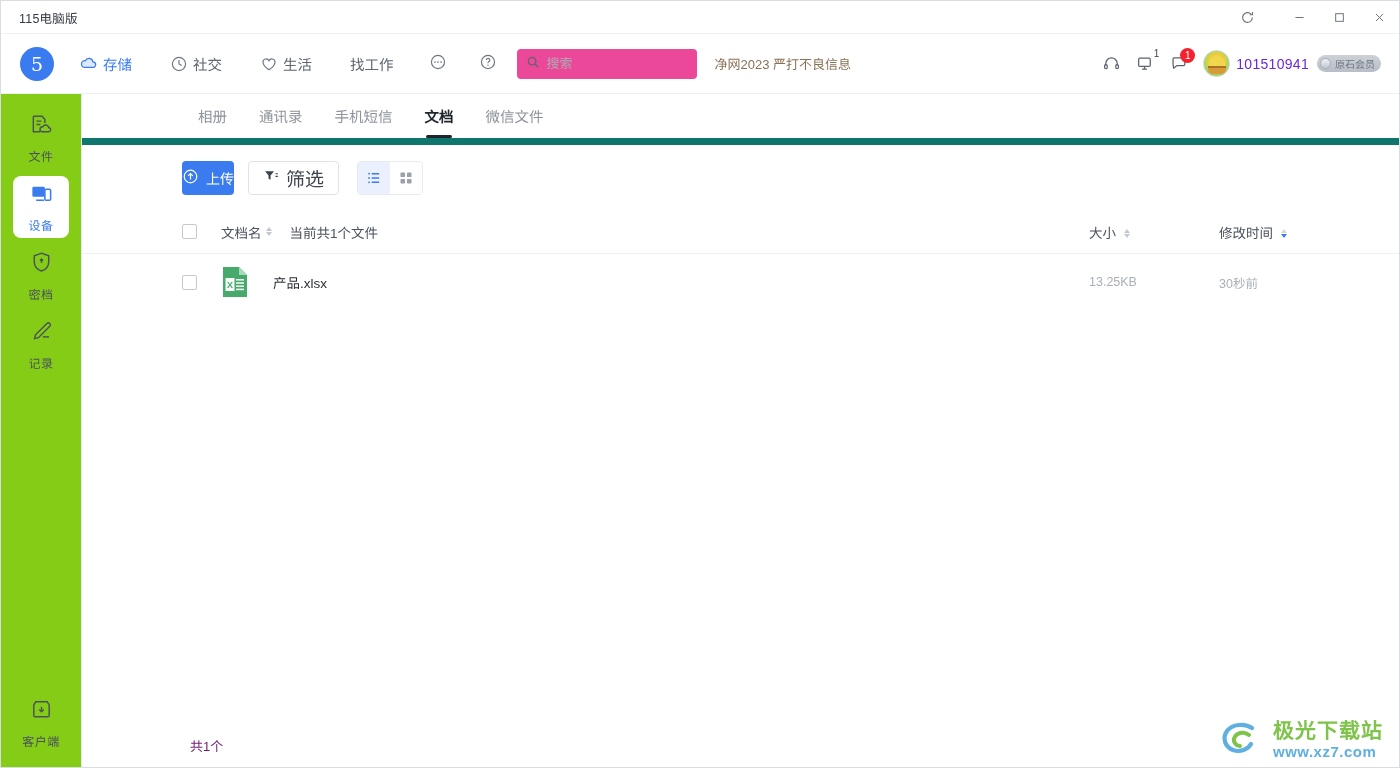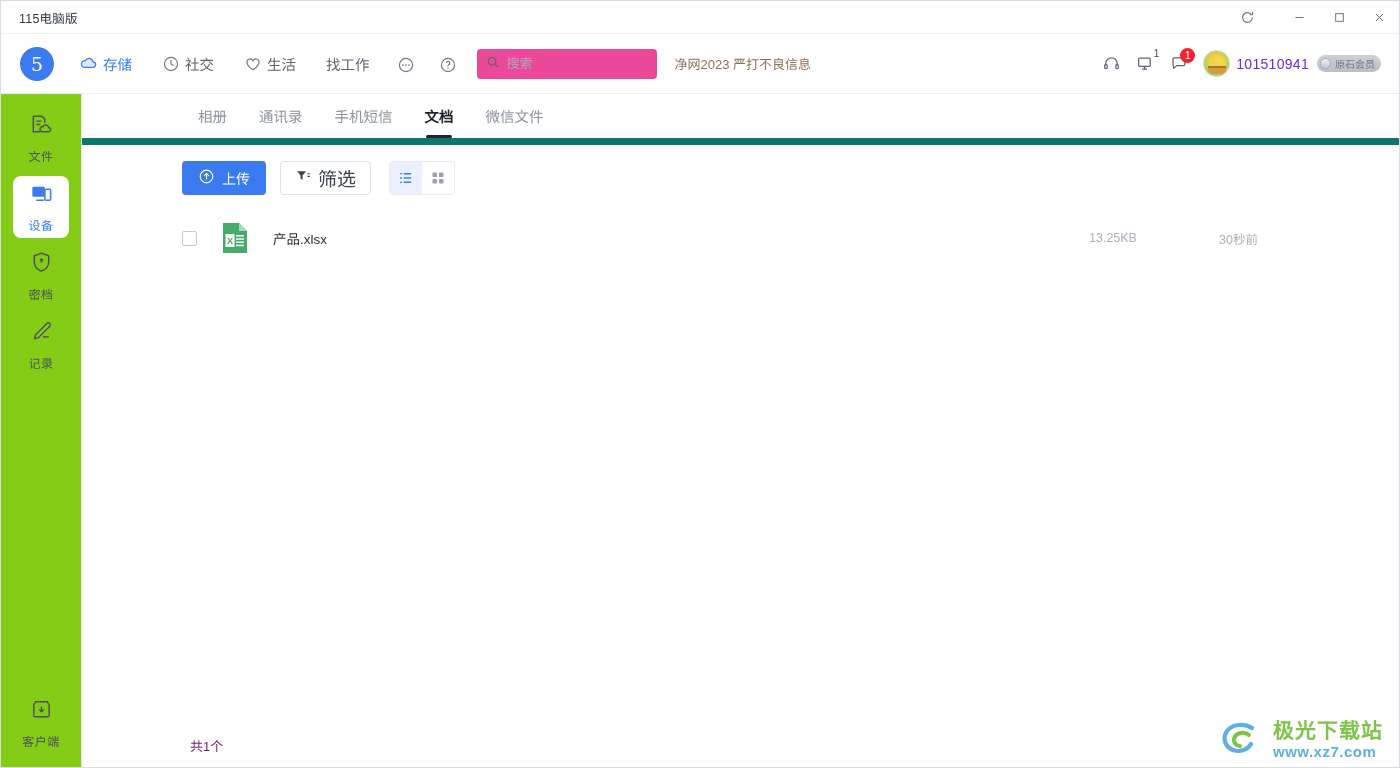--- a/index.html
+++ b/index.html
@@ -48,21 +48,21 @@
     padding: 0 18px 0 19px;
   }
   .logo {
     width: 34px; height: 34px; border-radius: 50%;
     background: #3a7bf0;
     display: flex; align-items: center; justify-content: center;
     color: #fff; font-size: 19px; font-weight: 400;
     font-family: "DejaVu Serif", serif;
     margin-right: 16px;
   }
-  .nav { display: flex; align-items: flex-end; gap: 12px; }
+  .nav { display: flex; align-items: flex-start; gap: 20px; }
   .nav-item {
     display: flex; align-items: center; gap: 5px;
     padding: 4px 9px; font-size: 14.5px; color: #5f6670;
     cursor: default; white-space: nowrap;
   }
   .nav-item.active { color: #3a7bf0; }
   .nav-item.icon-only { padding: 4px 6px; }
   .nav-ic { display: flex; align-items: center; color: #6d7682; }
   .nav-item.active .nav-ic { color: #3a7bf0; }
 
@@ -184,21 +184,21 @@
     width: 26px; height: 3px; background: #1f252c; border-radius: 2px;
   }
 
   .toolbar {
     height: 65px; flex: 0 0 65px;
     display: flex; align-items: center;
     padding-left: 100px;
   }
   .btn-upload {
     display: flex; align-items: center; gap: 7px;
-    height: 34px; padding: 0 16px; border-radius: 4px;
+    height: 34px; padding: 0 0; border-radius: 4px;
     background: #3a7bf0; color: #fff; font-size: 14px; cursor: default;
   }
   .btn-filter {
     display: flex; align-items: center; gap: 7px;
     height: 34px; padding: 0 14px; border-radius: 4px;
     background: #fff; color: #3d444d; font-size: 19px;
     border: 1px solid #dfe3e8; margin-left: 14px; cursor: default;
   }
   .view-toggle {
     display: flex; margin-left: 18px;
@@ -523,20 +523,45 @@
               <rect x="10.1" y="2.8" width="5.1" height="5.1" rx="1"></rect>
               <rect x="2.8" y="10.1" width="5.1" height="5.1" rx="1"></rect>
               <rect x="10.1" y="10.1" width="5.1" height="5.1" rx="1"></rect>
             </svg>
           </div>
         </div>
       </div>
 
       <div class="table">
 
+        <div class="trow thead">
+          <div class="cb"></div>
+          <div class="c-name">
+            <span class="th-text">文档名</span>
+            <span class="sort-ic">
+                <i class="up"></i>
+                <i class="dn"></i>
+              </span>
+            <span class="count-text">当前共1个文件</span>
+          </div>
+          <div class="c-size">
+            <span class="th-text">大小</span>
+            <span class="sort-ic">
+                <i class="up"></i>
+                <i class="dn"></i>
+              </span>
+          </div>
+          <div class="c-time">
+            <span class="th-text">修改时间</span>
+            <span class="sort-ic desc">
+                <i class="up"></i>
+                <i class="dn"></i>
+              </span>
+          </div>
+        </div>
 
         <div class="trow frow">
           <div class="cb"></div>
           <div class="c-name">
             <span class="xls-icon">
               <svg width="28" height="32" viewBox="0 0 28 32">
                 <path d="M2 1h16l8 8v22H2z" fill="#47a96b"></path>
                 <path d="M18 1l8 8h-8z" fill="#a8d9ba"></path>
                 <rect x="4.5" y="12" width="9" height="13" fill="#ffffff" opacity=".95"></rect>
                 <text x="9" y="21.6" font-family="Liberation Sans, sans-serif" font-size="9" font-weight="700" fill="#47a96b" text-anchor="middle">X</text>

